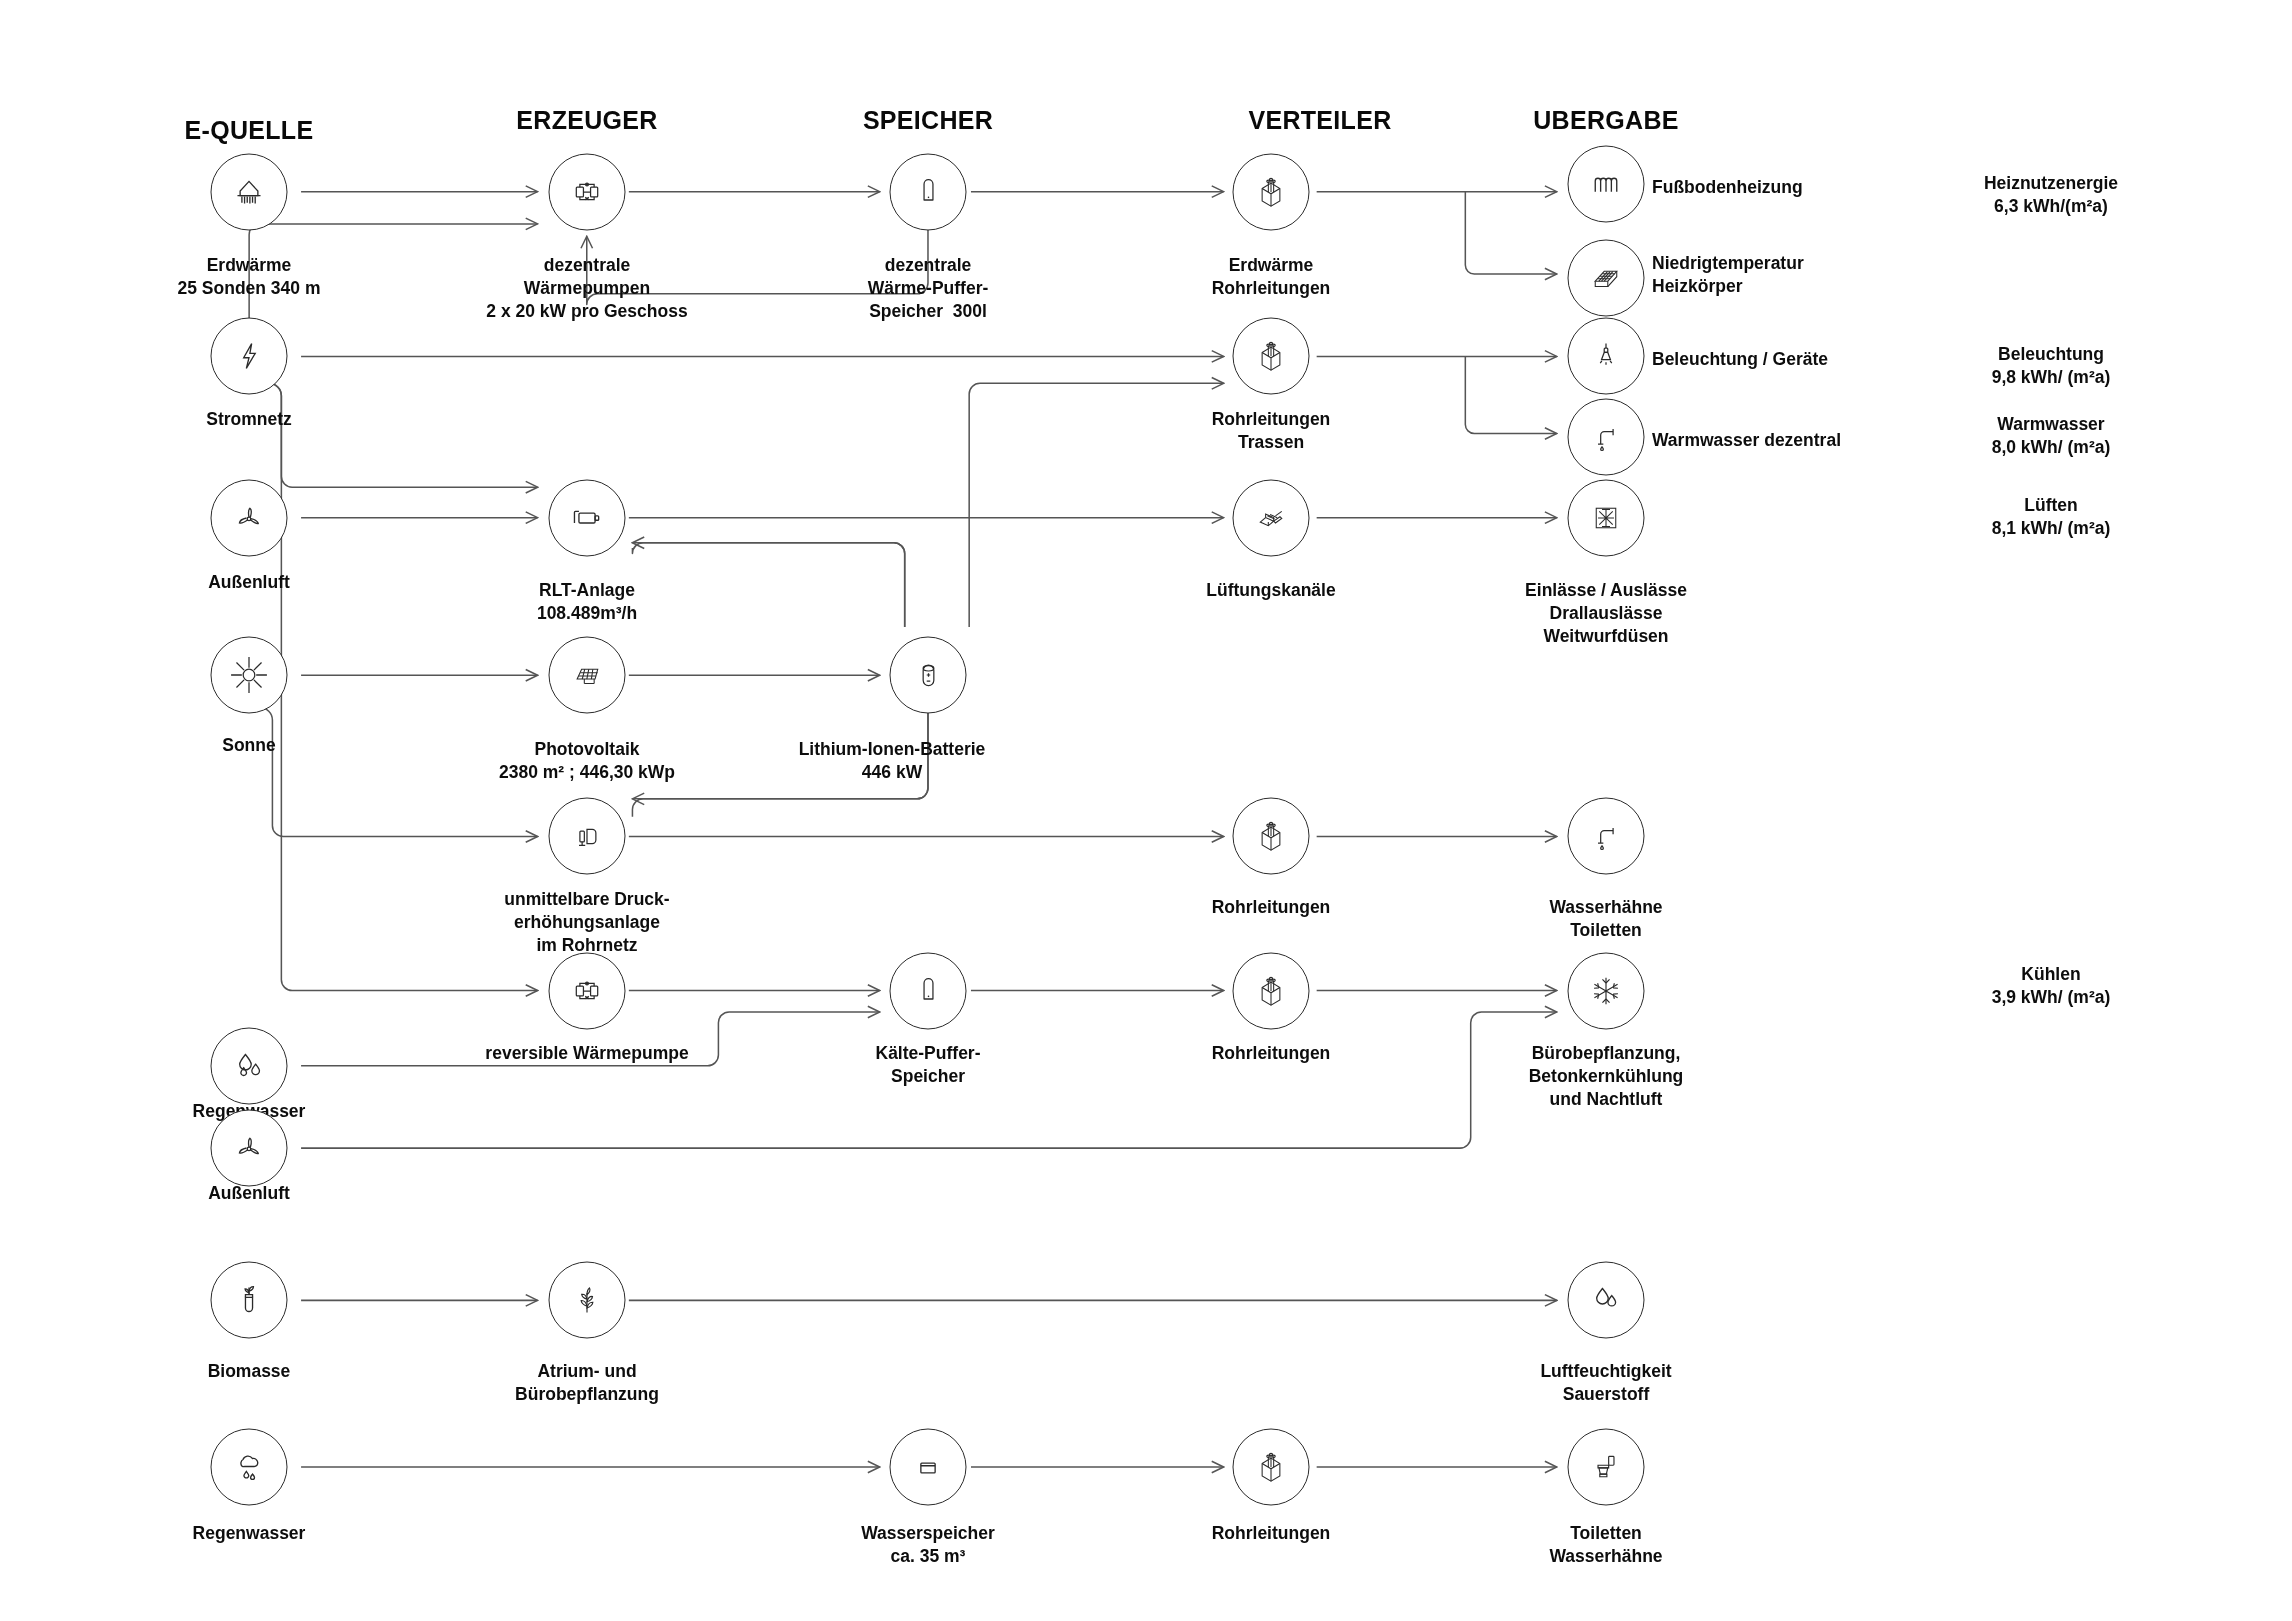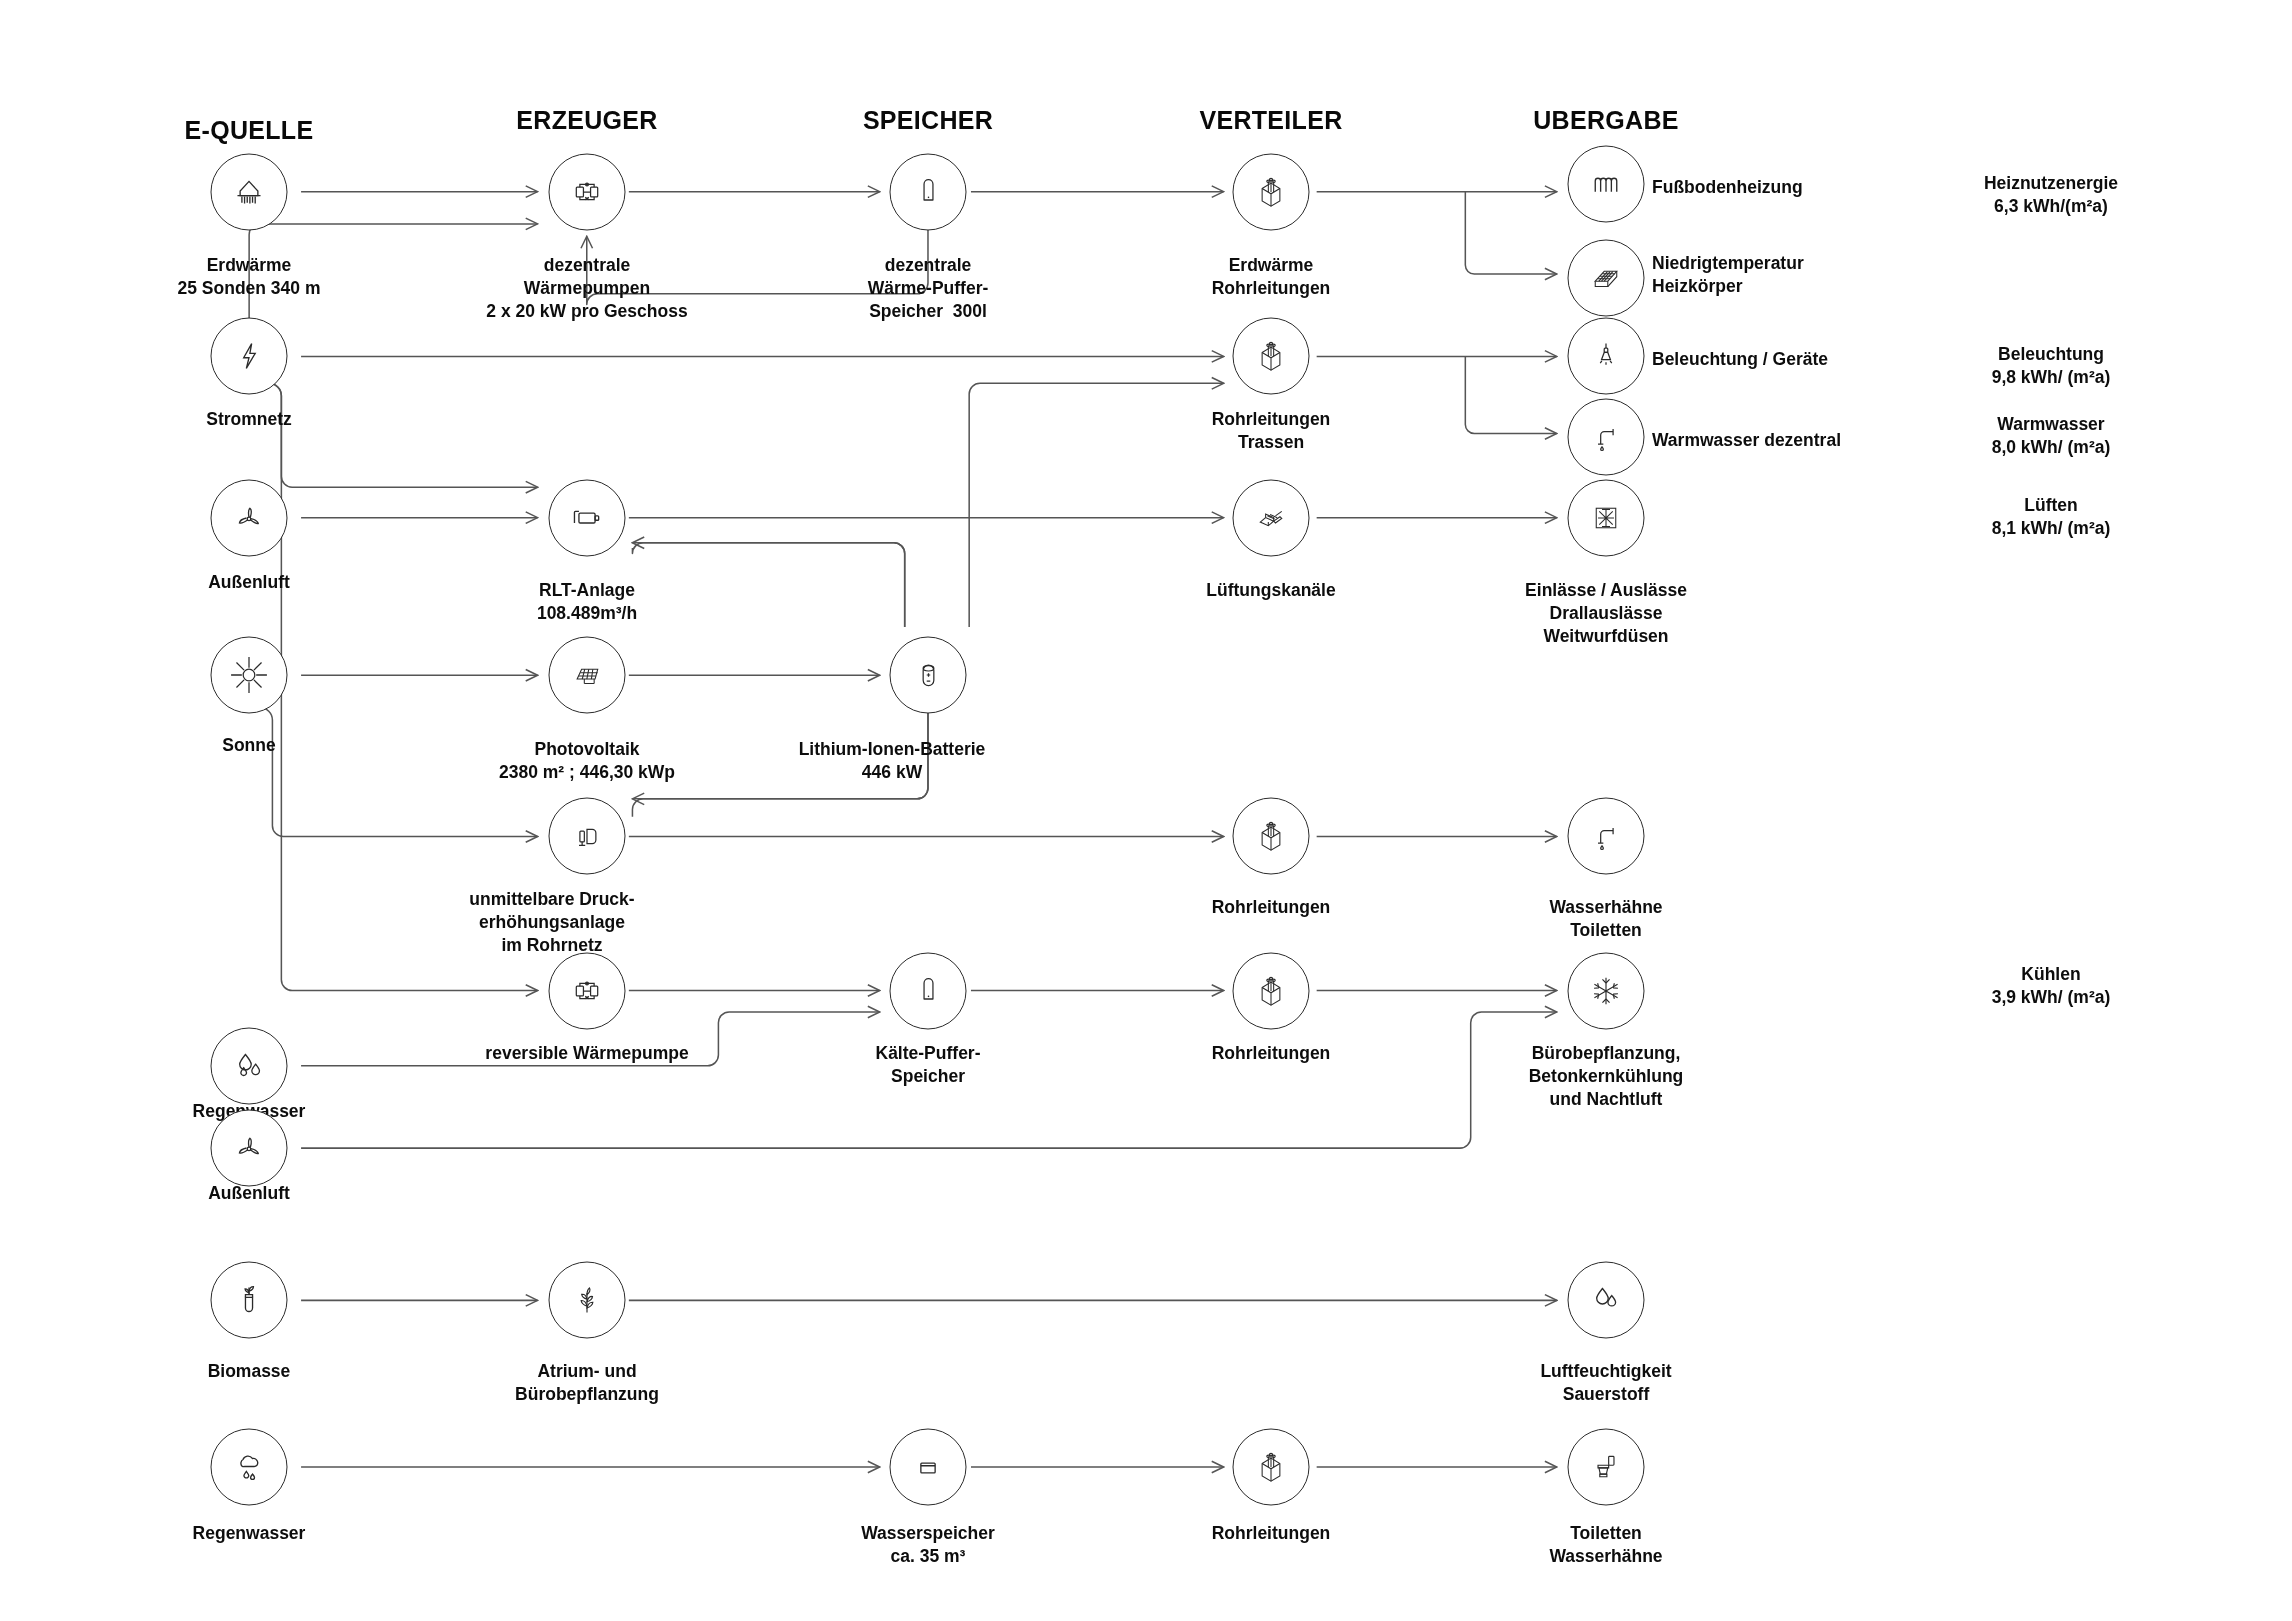--- a/index.html
+++ b/index.html
@@ -84,21 +84,21 @@
 
       <path d="M336,1638 H982" marker-end="url(#ah)"></path>
       <path d="M1084,1638 H1366" marker-end="url(#ah)"></path>
       <path d="M1470,1638 H1738" marker-end="url(#ah)"></path>
     </g>
   </svg>
 
   <div class="colhead" style="left:249px;top:116px;">E-QUELLE</div>
   <div class="colhead" style="left:587px;top:106px;">ERZEUGER</div>
   <div class="colhead" style="left:928px;top:106px;">SPEICHER</div>
-  <div class="colhead" style="left:1271px;top:106px;text-align:right;">VERTEILER</div>
+  <div class="colhead" style="left:1320px;top:106px;text-align:right;">VERTEILER</div>
   <div class="colhead" style="left:1606px;top:106px;">UBERGABE</div>
 
   <div class="node" style="left:249px;top:192px;">
     <div class="ring">
       <svg width="39" height="39" viewBox="0 0 44 44" fill="none" stroke="#2b2b2b" stroke-width="1.5">
         <path d="M22 10 L32 21 V26 H12 V21 Z"></path>
           <path d="M9 26 H35"></path>
         <path d="M14 27v7M17 27v8M20 27v7M23 27v8M26 27v7M29 27v8"></path>
       </svg>
     </div>
@@ -226,21 +226,21 @@
 
   <div class="node" style="left:587px;top:836px;">
     <div class="ring">
       <svg width="39" height="36" viewBox="0 0 44 40" fill="none" stroke="#2b2b2b" stroke-width="1.4">
         <path d="M22 12h6a4 4 0 0 1 4 4v8a4 4 0 0 1-4 4h-6z"></path>
         <rect x="14" y="14" width="5" height="12" rx="1"></rect>
         <path d="M16.5 26v4M13 30h7"></path>
       </svg>
     </div>
   </div>
-  <div class="lbl c" style="left:552px;top:888px;">unmittelbare Druck-
+  <div class="lbl c" style="left:587px;top:888px;">unmittelbare Druck-
 erhöhungsanlage
 im Rohrnetz</div>
 
   <div class="node" style="left:587px;top:991px;">
     <div class="ring">
       <svg width="41" height="36" viewBox="0 0 46 40" fill="none" stroke="#2b2b2b" stroke-width="1.4">
         <rect x="11" y="14" width="8" height="11" rx="1"></rect>
           <rect x="27" y="14" width="8" height="11" rx="1"></rect>
         <path d="M19 19.5h8M15 14V11h16v3M15 25v3h16v-3"></path>
         <circle cx="23" cy="11" r="1.6"></circle>

